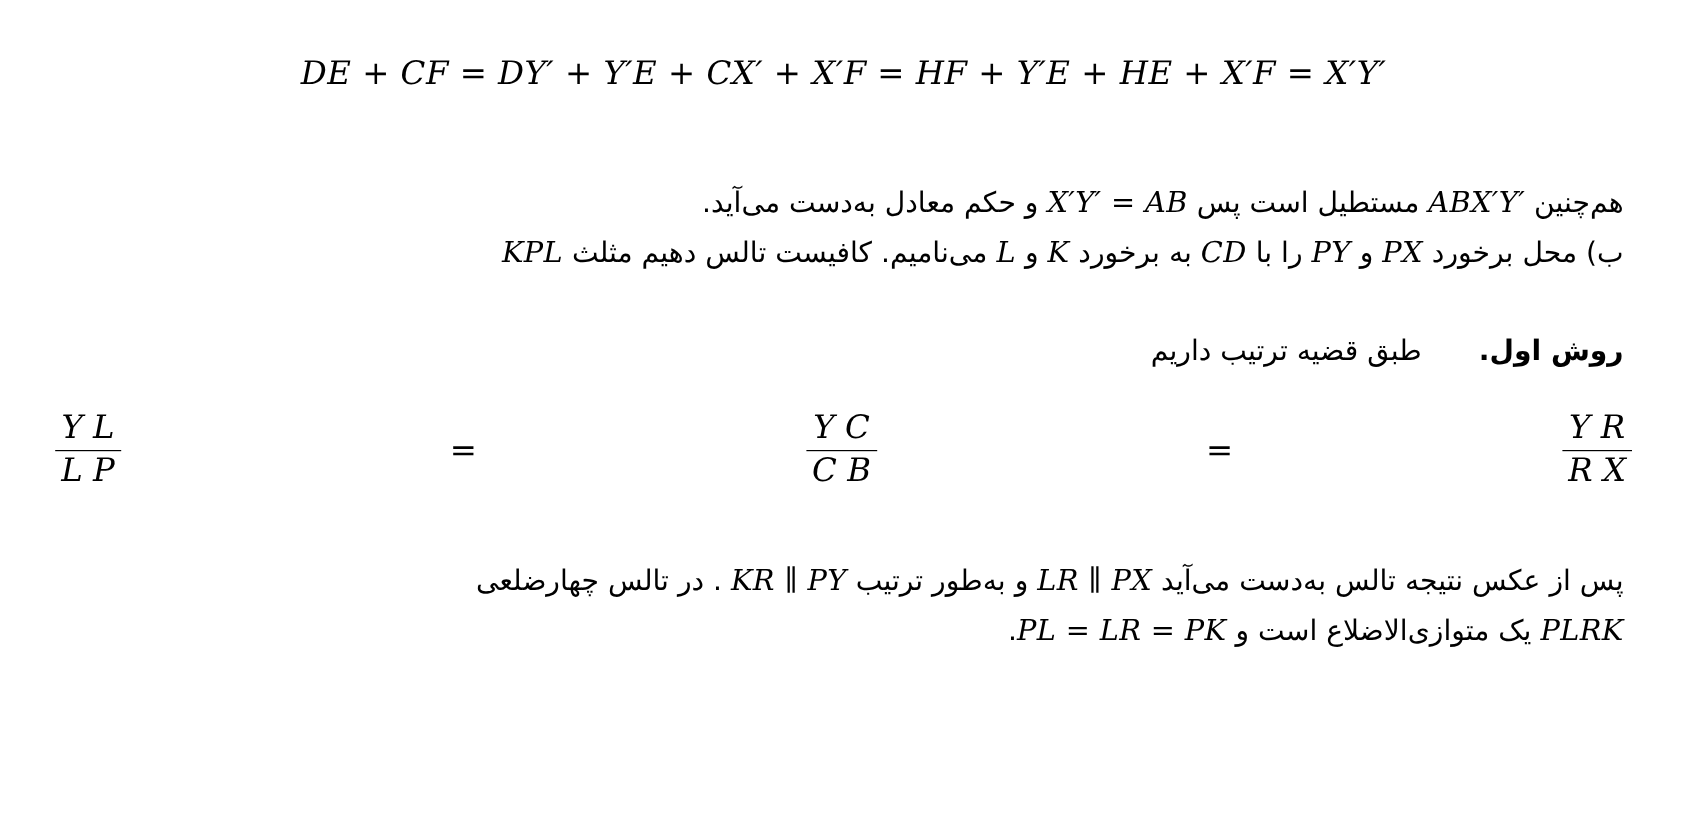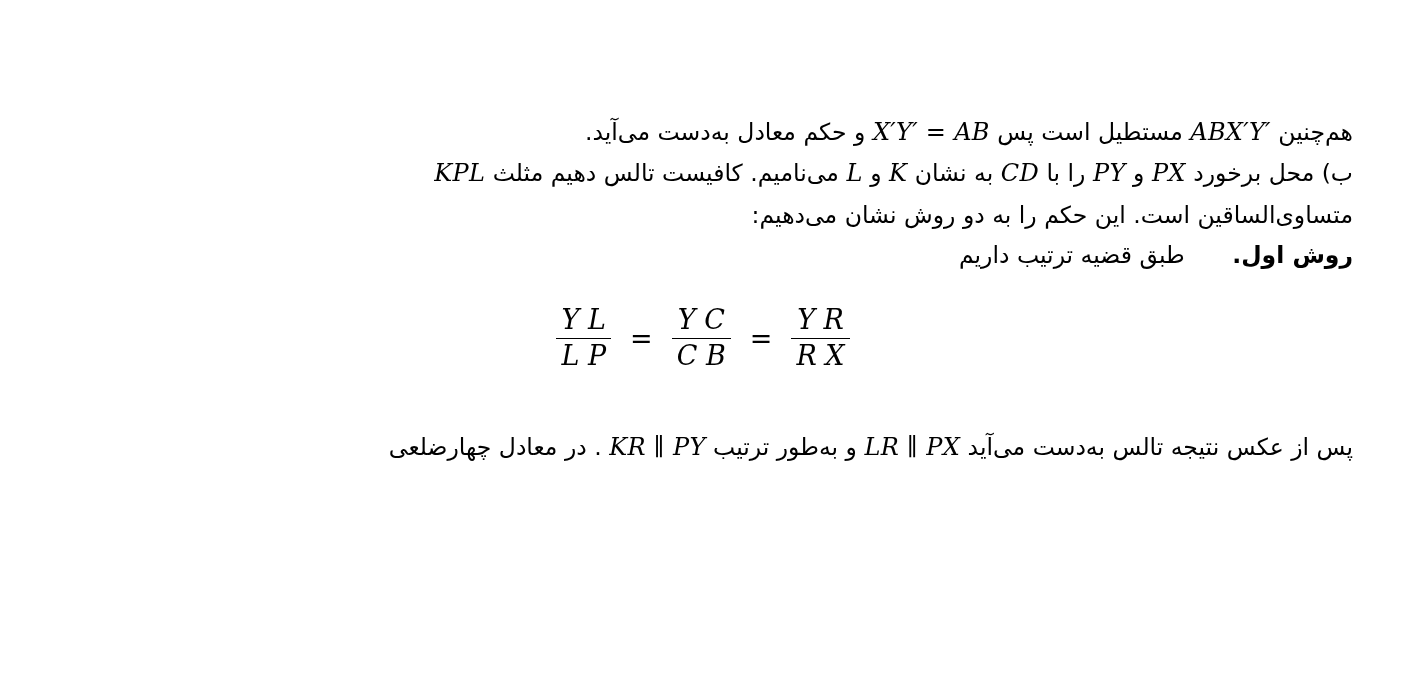--- a/index.html
+++ b/index.html
@@ -39,46 +39,47 @@
   
   .rtl-block {
     direction: rtl;
     text-align: right;
     font-family: "DejaVu Sans", sans-serif;
     font-size: 23.5px;
     line-height: 1.72;
     margin: 0 auto;
     width: 1300px;
   }
-  .para-1 { margin-top: 112px; }
+  .para-1 { margin-top: 72px; }
   .para-2 { margin-top: 0px; }
   .mi {
     font-family: "DejaVu Serif", serif;
     font-style: italic;
     font-size: 24px;
     direction: ltr;
     unicode-bidi: isolate;
     display: inline-block;
     letter-spacing: 0.3px;
   }
   .bold-lead {
     font-weight: bold;
     margin-left: 40px;
   }
 
   
   .eq-frac {
     margin-top: 30px;
     display: flex;
-    justify-content: center;
+    justify-content: space-between;
     align-items: center;
     direction: ltr;
     font-family: "DejaVu Serif", serif;
     font-style: italic;
     font-size: 27px;
+    gap: 32px;
   }
   .frac {
     display: inline-flex;
     flex-direction: column;
     align-items: center;
     margin: 0 6px;
     line-height: 1.12;
   }
   .frac .num {
     padding: 0 5px 2px 5px;
@@ -94,44 +95,44 @@
   }
 
   .para-3 { margin-top: 56px; }
   .line-center { text-align: center; }
 </style>
 </head>
 <body>
 
 <div class="page">
 
+  <div class="display-math eq-top">DE + CF = DY′ + Y′E + CX′ + X′F = HF + Y′E + HE + X′F = X′Y′</div>
 
   <div class="rtl-block para-1">
     <span>هم‌چنین</span>
     <span class="mi">ABX′Y′</span>
     <span>مستطیل است پس</span>
     <span class="mi">X′Y′ = AB</span>
     <span>و حکم معادل به‌دست می‌آید.</span>
   </div>
 
   <div class="rtl-block para-2">
     <span>ب) محل برخورد</span>
     <span class="mi">PX</span>
     <span>و</span>
     <span class="mi">PY</span>
     <span>را با</span>
     <span class="mi">CD</span>
-    <span>به نشان</span>
+    <span>به برخورد</span>
     <span class="mi">K</span>
     <span>و</span>
     <span class="mi">L</span>
     <span>می‌نامیم.  کافیست تالس دهیم مثلث</span>
     <span class="mi">KPL</span>
     <br>
-    <span>متساوی‌الساقین است. این حکم را به دو روش نشان می‌دهیم:</span>
     <br>
     <span class="bold-lead">روش اول.</span>
     <span>طبق قضیه ترتیب داریم</span>
   </div>
 
   <div class="eq-frac">
     <span class="frac">
       <span class="num">Y L</span>
       <span class="den">L P</span>
     </span>
@@ -145,17 +146,22 @@
       <span class="num">Y R</span>
       <span class="den">R X</span>
     </span>
   </div>
 
   <div class="rtl-block para-3">
     <span>پس از عکس نتیجه تالس به‌دست می‌آید</span>
     <span class="mi">LR ∥ PX</span>
     <span>و به‌طور ترتیب</span>
     <span class="mi">KR ∥ PY</span>
-    <span>. در معادل چهارضلعی</span>
+    <span>. در تالس چهارضلعی</span>
     <br>
+    <span class="line-center">
+      <span class="mi">PLRK</span>
+      <span>یک متوازی‌الاضلاع است و</span>
+      <span class="mi">PL = LR = PK</span><span>.</span>
+    </span>
   </div>
 
 </div>
 
 </body></html>

